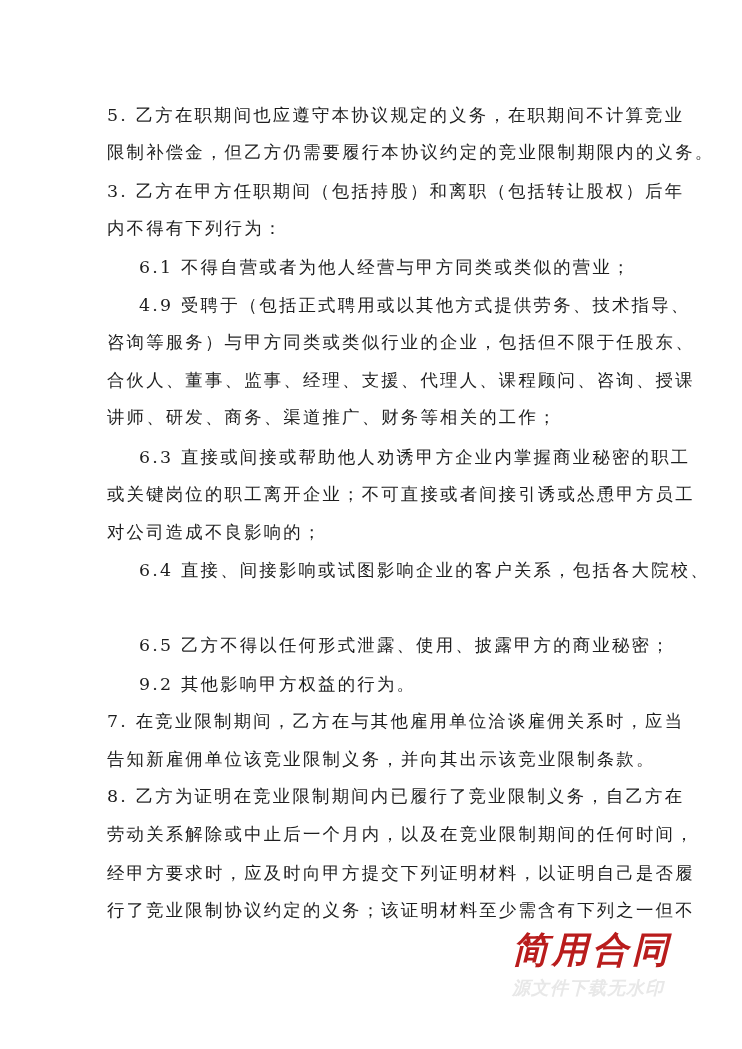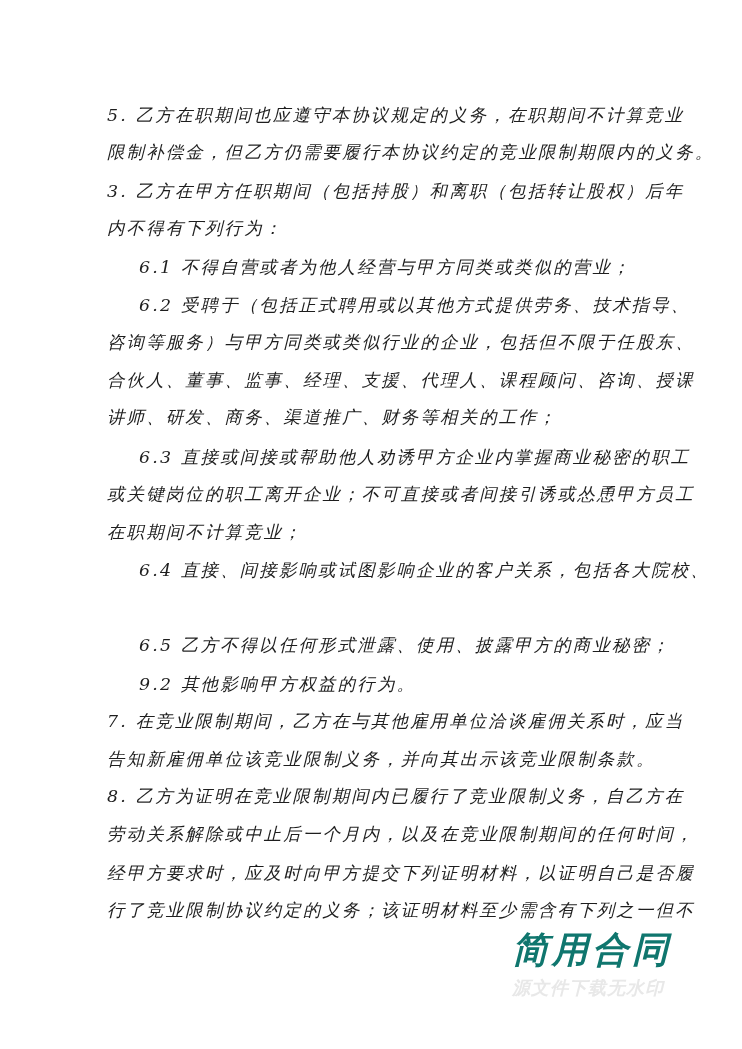--- a/index.html
+++ b/index.html
@@ -6,50 +6,49 @@
     body {
       width: 742px; height: 1049px; background: #ffffff; position: relative; overflow: hidden;
       font-family: "DejaVu Serif", "Liberation Serif", serif;
       color: #1e1e1e;
     }
     .page { position: absolute; left: 0; top: 0; width: 742px; height: 1049px; }
     .line {
       position: absolute; left: 107px; width: 560px;
       font-size: 17.4px; line-height: 22px; white-space: nowrap;
       letter-spacing: 2.2px;
-      font-style: italic;
     }
     .line.indent { left: 139px; }
     .wm1 {
       position: absolute; left: 512px; top: 926px;
       font-family: "DejaVu Sans", sans-serif; font-weight: bold; font-style: italic;
-      font-size: 36px; color: #0f766e; letter-spacing: 4px; white-space: nowrap;
+      font-size: 36px; color: #b91c1c; letter-spacing: 4px; white-space: nowrap;
     }
     .wm2 {
       position: absolute; left: 512px; top: 976px;
       font-family: "DejaVu Sans", sans-serif; font-weight: bold; font-style: italic;
       font-size: 18px; color: #e8e8e8; letter-spacing: 1px; white-space: nowrap;
     }
   </style>
 </head>
 <body>
 
 <div class="page">
   <div class="line" style="top:104px">5. 乙方在职期间也应遵守本协议规定的义务，在职期间不计算竞业</div>
   <div class="line" style="top:141px">限制补偿金，但乙方仍需要履行本协议约定的竞业限制期限内的义务。</div>
   <div class="line" style="top:180px">3. 乙方在甲方任职期间（包括持股）和离职（包括转让股权）后年</div>
   <div class="line" style="top:217px">内不得有下列行为：</div>
   <div class="line indent" style="top:256px">6.1 不得自营或者为他人经营与甲方同类或类似的营业；</div>
-  <div class="line indent" style="top:294px">6.2 受聘于（包括正式聘用或以其他方式提供劳务、技术指导、</div>
+  <div class="line indent" style="top:294px">4.9 受聘于（包括正式聘用或以其他方式提供劳务、技术指导、</div>
   <div class="line" style="top:369px">合伙人、董事、监事、经理、支援、代理人、课程顾问、咨询、授课</div>
   <div class="line" style="top:331px">咨询等服务）与甲方同类或类似行业的企业，包括但不限于任股东、</div>
   <div class="line" style="top:406px">讲师、研发、商务、渠道推广、财务等相关的工作；</div>
   <div class="line indent" style="top:446px">6.3 直接或间接或帮助他人劝诱甲方企业内掌握商业秘密的职工</div>
   <div class="line" style="top:483px">或关键岗位的职工离开企业；不可直接或者间接引诱或怂恿甲方员工</div>
-  <div class="line" style="top:521px">在职期间不计算竞业；</div>
+  <div class="line" style="top:521px">对公司造成不良影响的；</div>
   <div class="line indent" style="top:559px">6.4 直接、间接影响或试图影响企业的客户关系，包括各大院校、</div>
   <div class="line indent" style="top:634px">6.5 乙方不得以任何形式泄露、使用、披露甲方的商业秘密；</div>
   <div class="line indent" style="top:673px">9.2 其他影响甲方权益的行为。</div>
   <div class="line" style="top:710px">7. 在竞业限制期间，乙方在与其他雇用单位洽谈雇佣关系时，应当</div>
   <div class="line" style="top:748px">告知新雇佣单位该竞业限制义务，并向其出示该竞业限制条款。</div>
   <div class="line" style="top:785px">8. 乙方为证明在竞业限制期间内已履行了竞业限制义务，自乙方在</div>
   <div class="line" style="top:823px">劳动关系解除或中止后一个月内，以及在竞业限制期间的任何时间，</div>
   <div class="line" style="top:899px">行了竞业限制协议约定的义务；该证明材料至少需含有下列之一但不</div>
   <div class="line" style="top:862px">经甲方要求时，应及时向甲方提交下列证明材料，以证明自己是否履</div>
 

